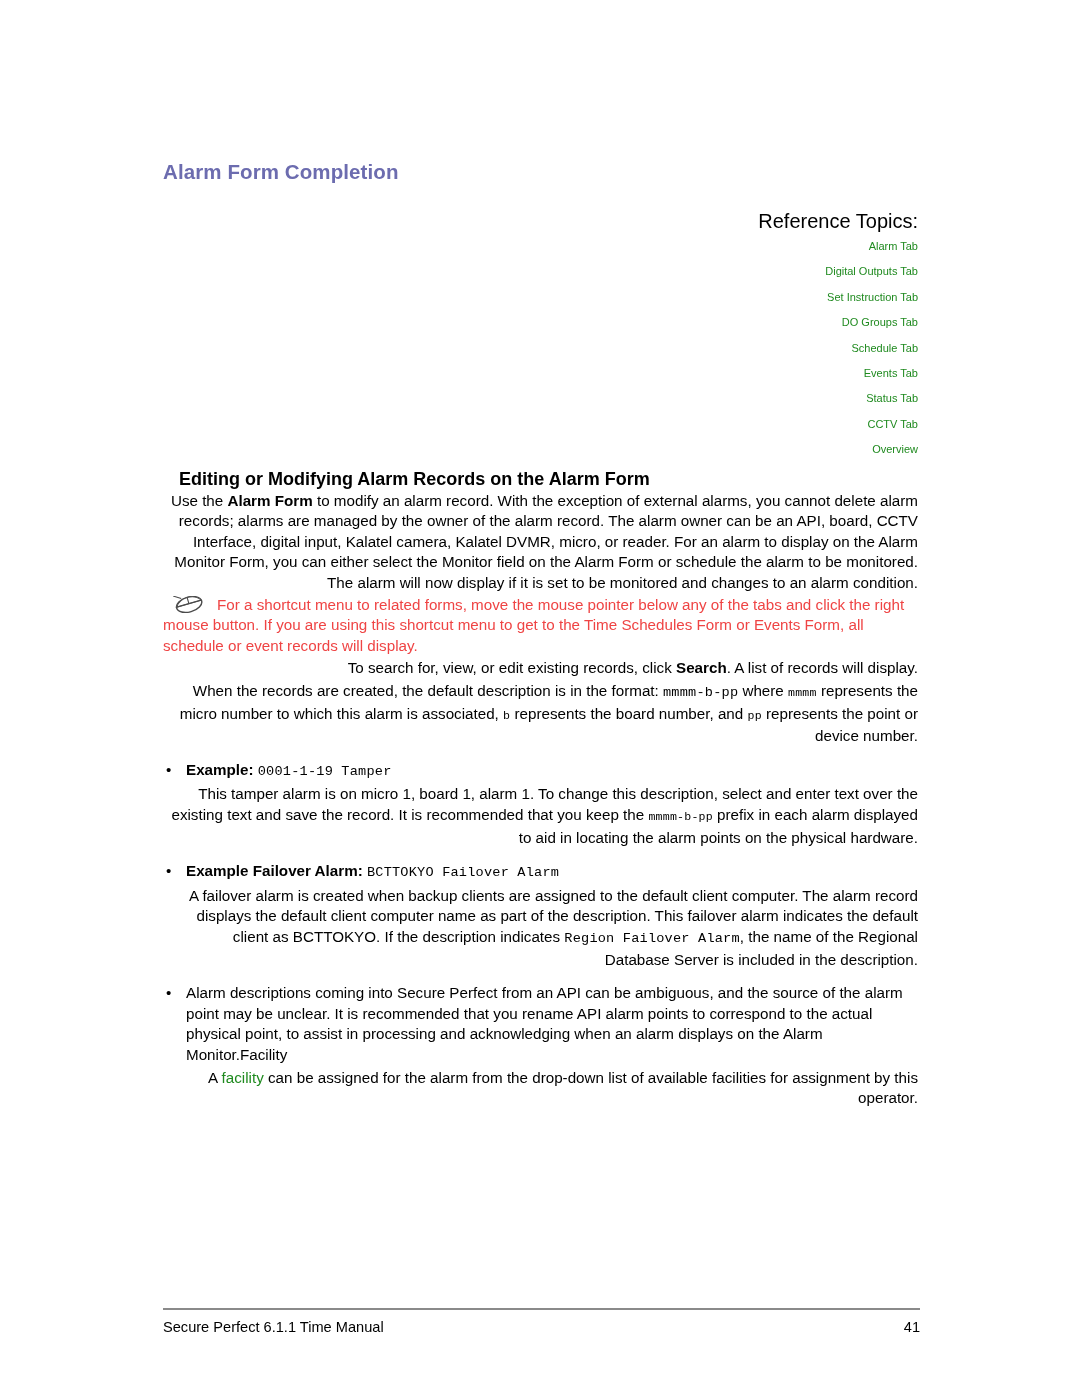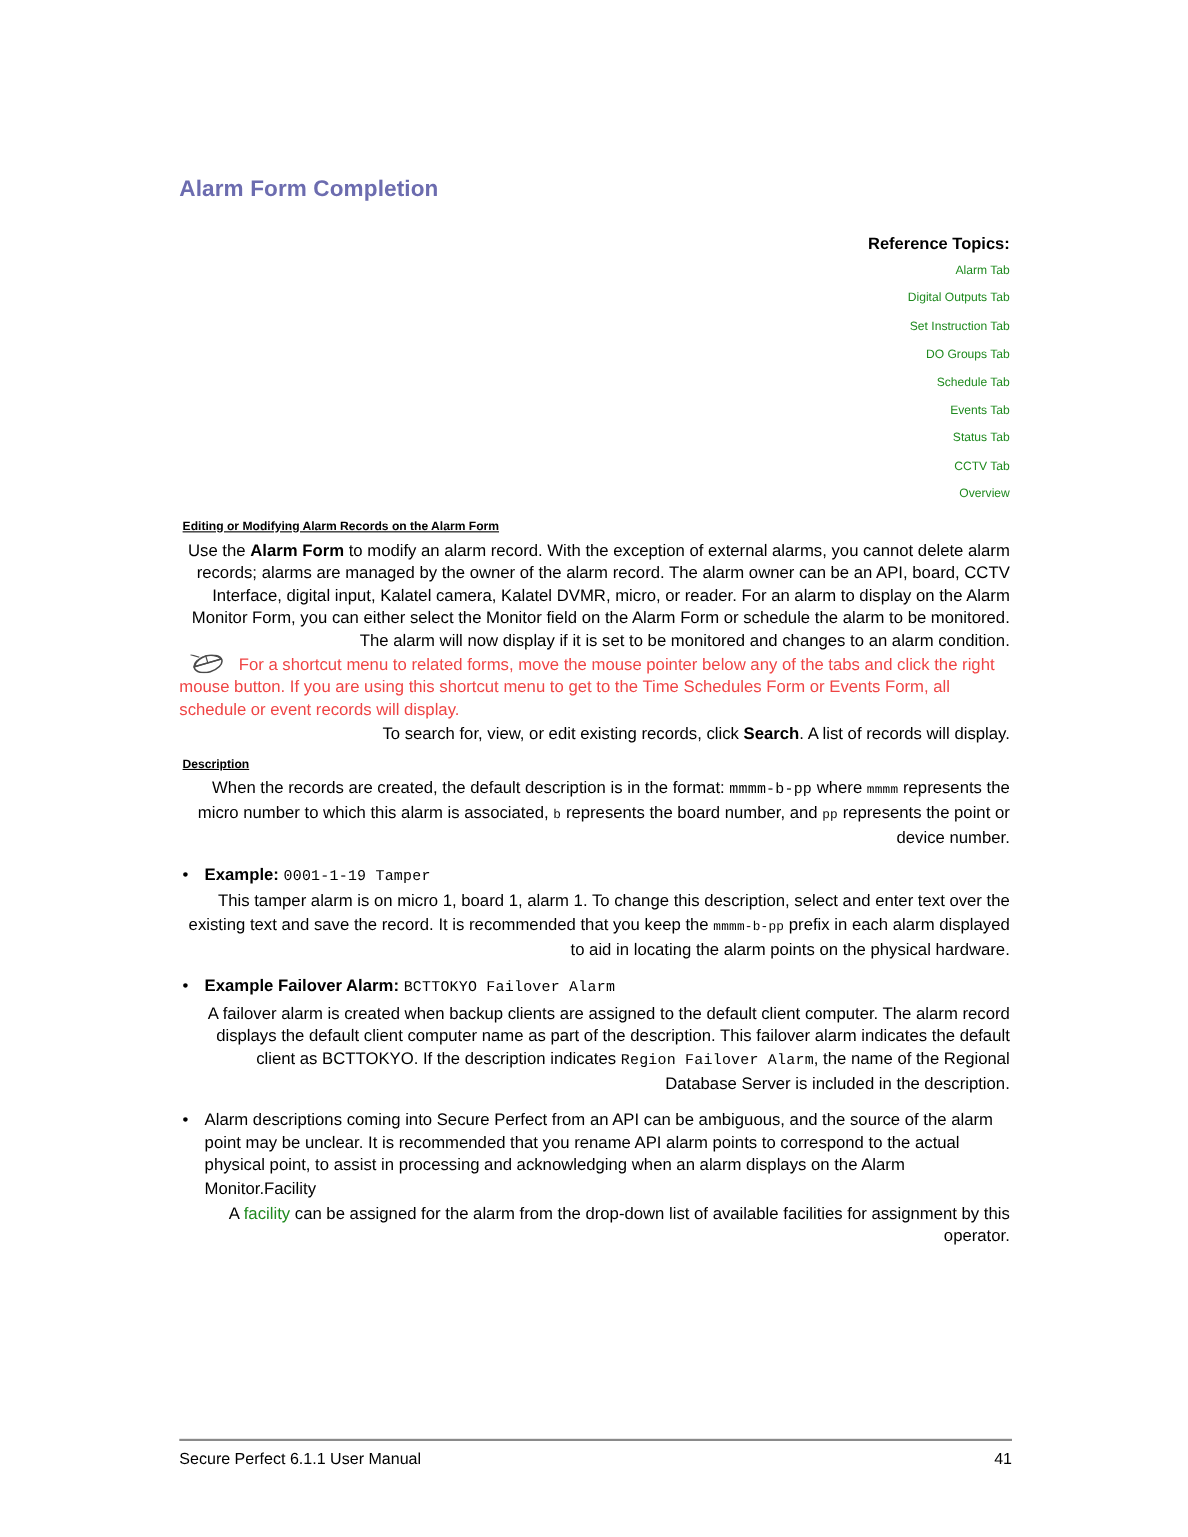--- a/index.html
+++ b/index.html
@@ -38,40 +38,39 @@
     line-height: 1.2;
   }
 
   
   .ref-topics {
     margin-top: 24px;
     text-align: right;
     line-height: 25.4px;
   }
   .ref-topics-label {
-    font-size: 15px;
-    font-weight: bold;
+    font-size: 20px;
+    font-weight: normal;
     color: #000000;
     display: block;
   }
   .ref-link {
     display: block;
     font-size: 11px;
     color: #1F8A1F;
     text-decoration: none;
     cursor: pointer;
   }
 
   
   h2.sub-heading {
-    margin: 6px 0 0 3px;
-    font-size: 11px;
+    margin: 6px 0 0 16px;
+    font-size: 18px;
     font-weight: bold;
     line-height: 20px;
-    text-decoration: underline;
   }
   .body-indent {
     padding-left: 3px;
   }
   p.body {
     margin: 2px 0 0 0;
     font-size: 15.2px;
     line-height: 20.6px;
     text-align: right;
   }
@@ -187,39 +186,38 @@
             <line x1="26" y1="1.3" x2="26" y2="7.4" stroke="#4a4a4a" stroke-width="1.1"></line>
             <line x1="13.4" y1="7.7" x2="38.7" y2="7.7" stroke="#4a4a4a" stroke-width="1.1"></line>
             <line x1="20" y1="0.6" x2="13" y2="-4" stroke="#4a4a4a" stroke-width="1.1"></line>
           </g>
         </svg>
       </span><span class="note-text-inline">For a shortcut menu to related forms, move the mouse pointer below any of the tabs and click the right mouse button. If you are using this shortcut menu to get to the Time Schedules Form or Events Form, all schedule or event records will display.</span>
     </div>
 
     <p class="body body-indent gap-top"><span>To search for, view, or edit existing records, click </span><b>Search</b><span>. A list of records will display.</span></p>
 
-    <h2 class="sub-heading">Description</h2>
 
     <p class="body body-indent gap-top"><span>When the records are created, the default description is in the format: </span><span class="mono">mmmm-b-pp</span><span> where </span><span class="mono-sm">mmmm</span><span> represents the micro number to which this alarm is associated, </span><span class="mono-sm">b</span><span> represents the board number, and </span><span class="mono-sm">pp</span><span> represents the point or device number.</span></p>
 
     <div class="bullet-row"><span class="bullet-dot">•</span><b>Example:</b><span>&nbsp;</span><span class="mono">0001-1-19 Tamper</span></div>
 
     <p class="body body-indent tight"><span>This tamper alarm is on micro 1, board 1, alarm 1. To change this description, select and enter text over the existing text and save the record. It is recommended that you keep the </span><span class="mono-sm">mmmm-b-pp</span><span> prefix in each alarm displayed to aid in locating the alarm points on the physical hardware.</span></p>
 
     <div class="bullet-row"><span class="bullet-dot">•</span><b>Example Failover Alarm:</b><span>&nbsp;</span><span class="mono">BCTTOKYO Failover Alarm</span></div>
 
     <p class="body body-indent tight"><span>A failover alarm is created when backup clients are assigned to the default client computer. The alarm record displays the default client computer name as part of the description. This failover alarm indicates the default client as BCTTOKYO. If the description indicates </span><span class="mono">Region Failover Alarm</span><span>, the name of the Regional Database Server is included in the description.</span></p>
 
     <div class="bullet-row para-bullet"><span class="bullet-dot">•</span><span>Alarm descriptions coming into Secure Perfect from an API can be ambiguous, and the source of the alarm point may be unclear. It is recommended that you rename API alarm points to correspond to the actual physical point, to assist in processing and acknowledging when an alarm displays on the Alarm Monitor.Facility</span></div>
 
     <p class="body body-indent gap-top"><span>A </span><a class="inline-link">facility</a><span> can be assigned for the alarm from the drop-down list of available facilities for assignment by this operator.</span></p>
 
   </div>
 
   <div class="footer">
     <hr class="footer-rule">
     <div class="footer-row">
-      <span>Secure Perfect 6.1.1 User Manual</span>
+      <span>Secure Perfect 6.1.1 Time Manual</span>
       <span>41</span>
     </div>
   </div>
 
 </div>
 
 </body></html>

